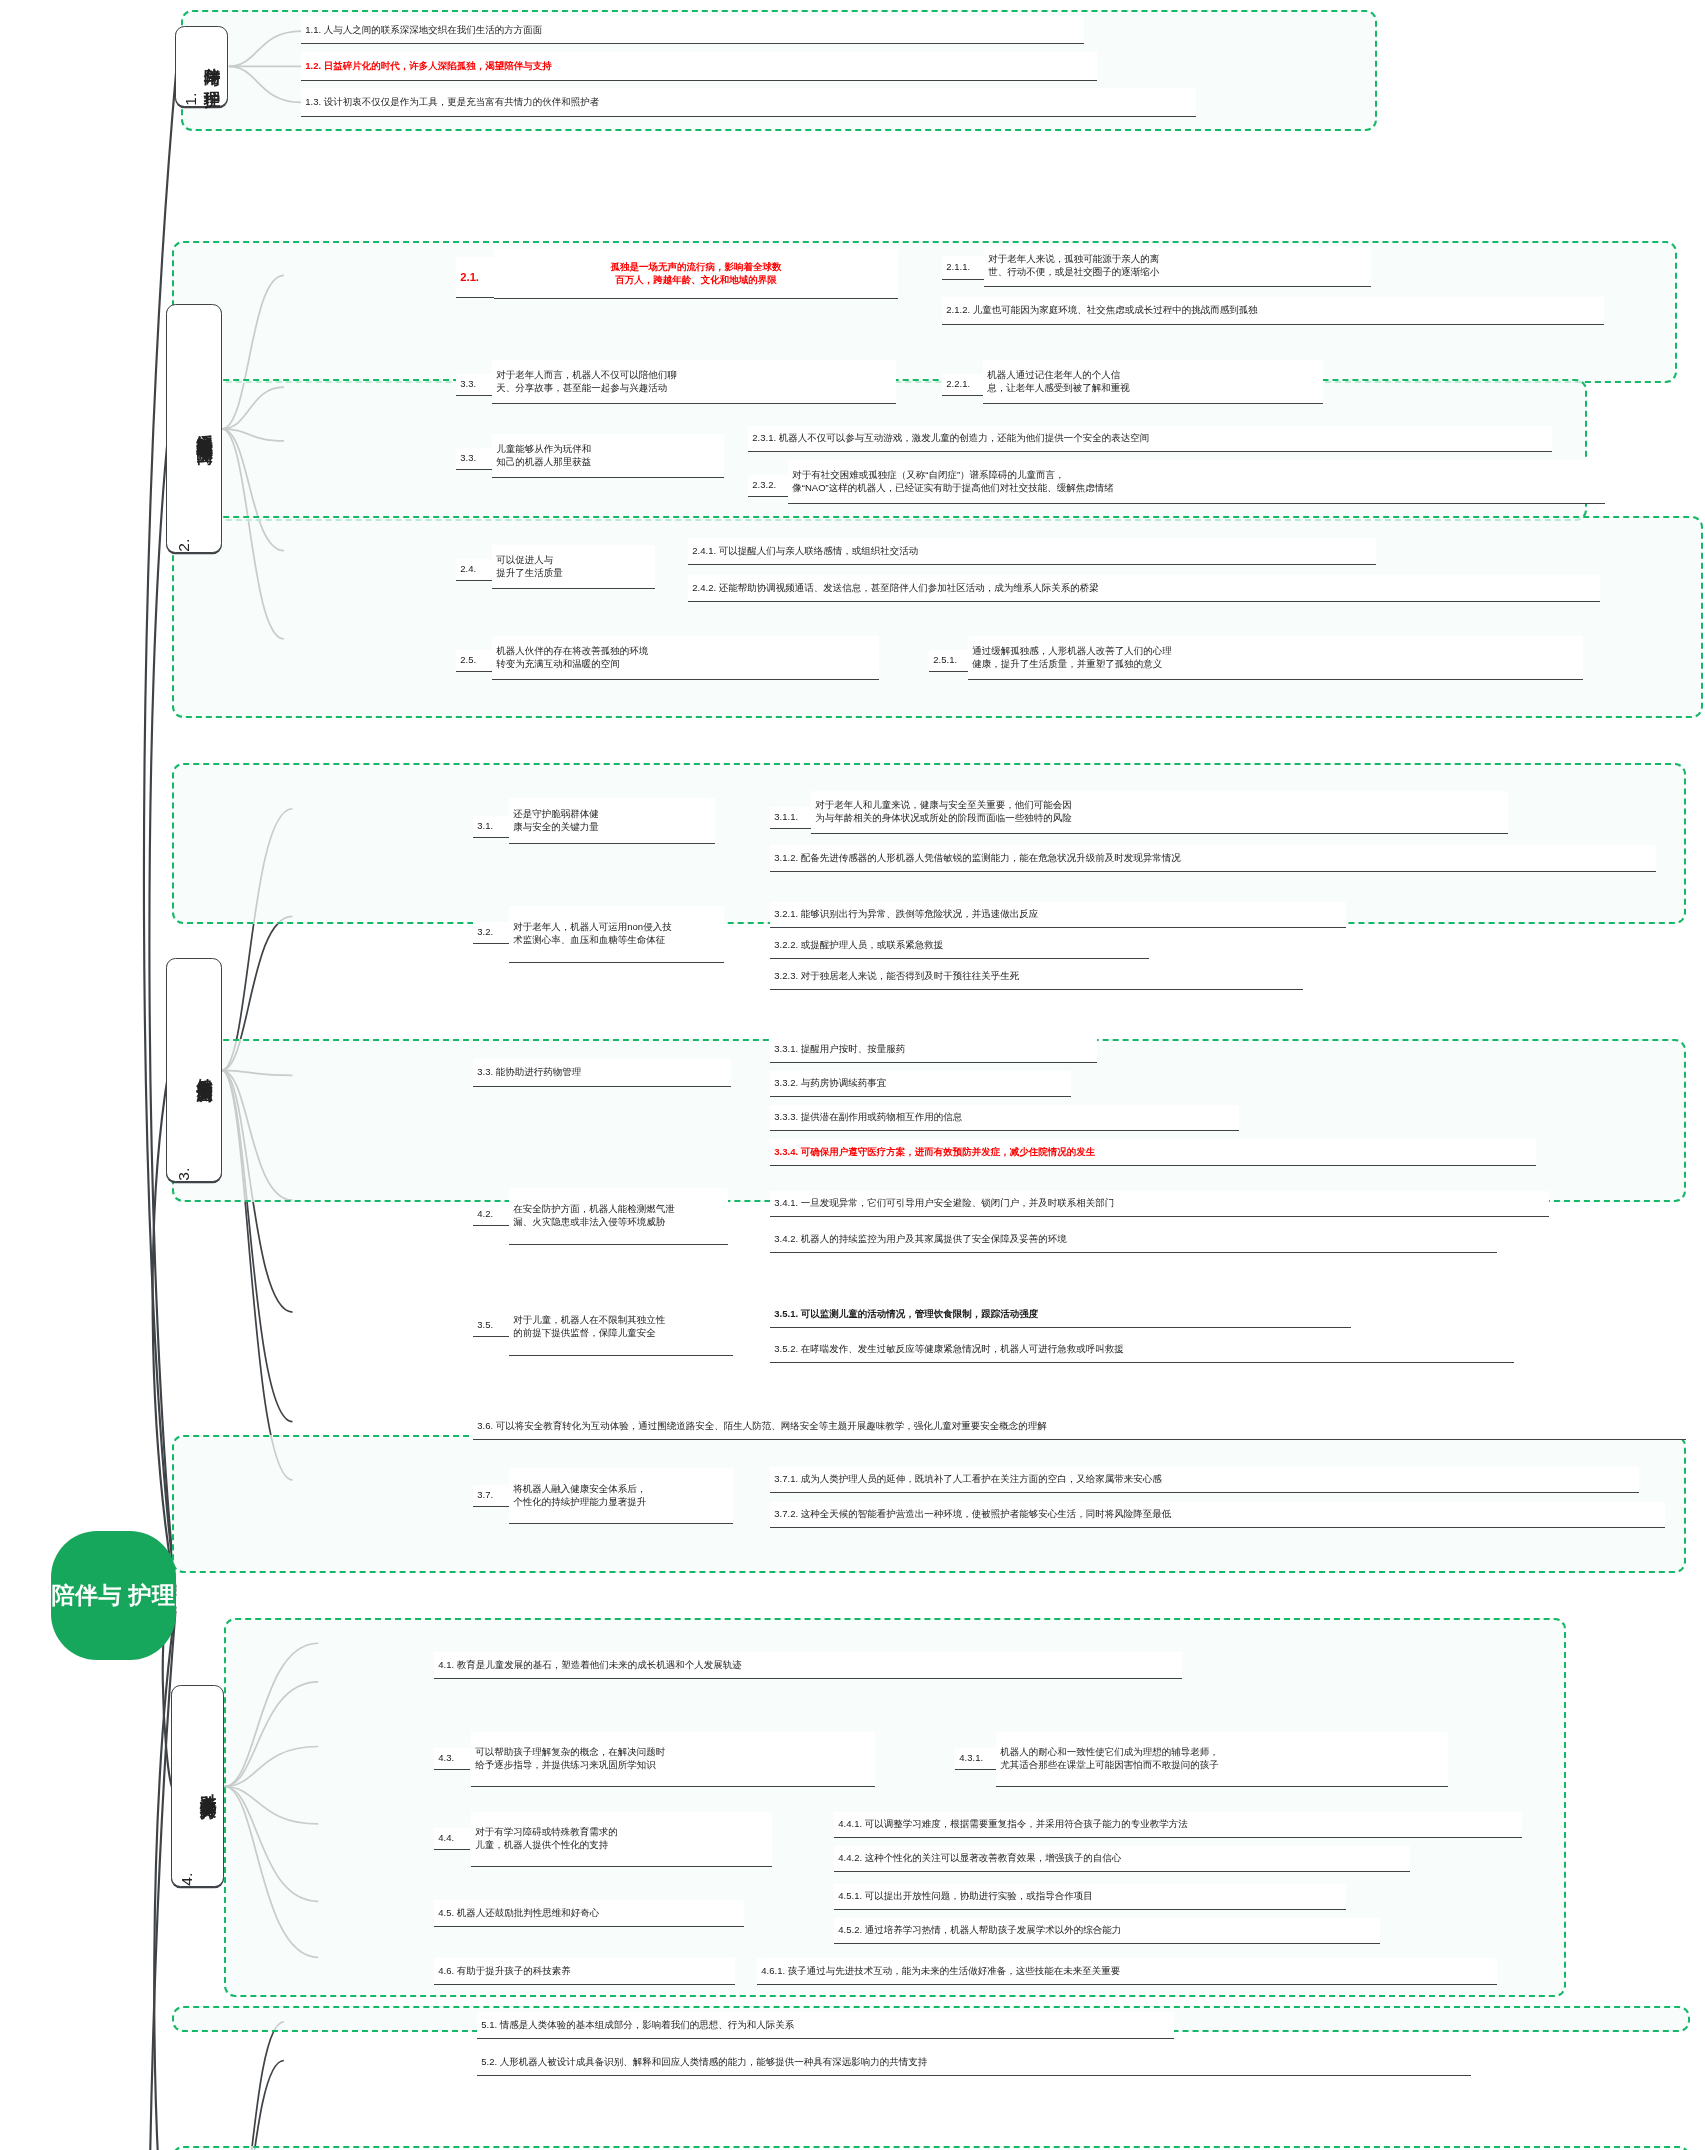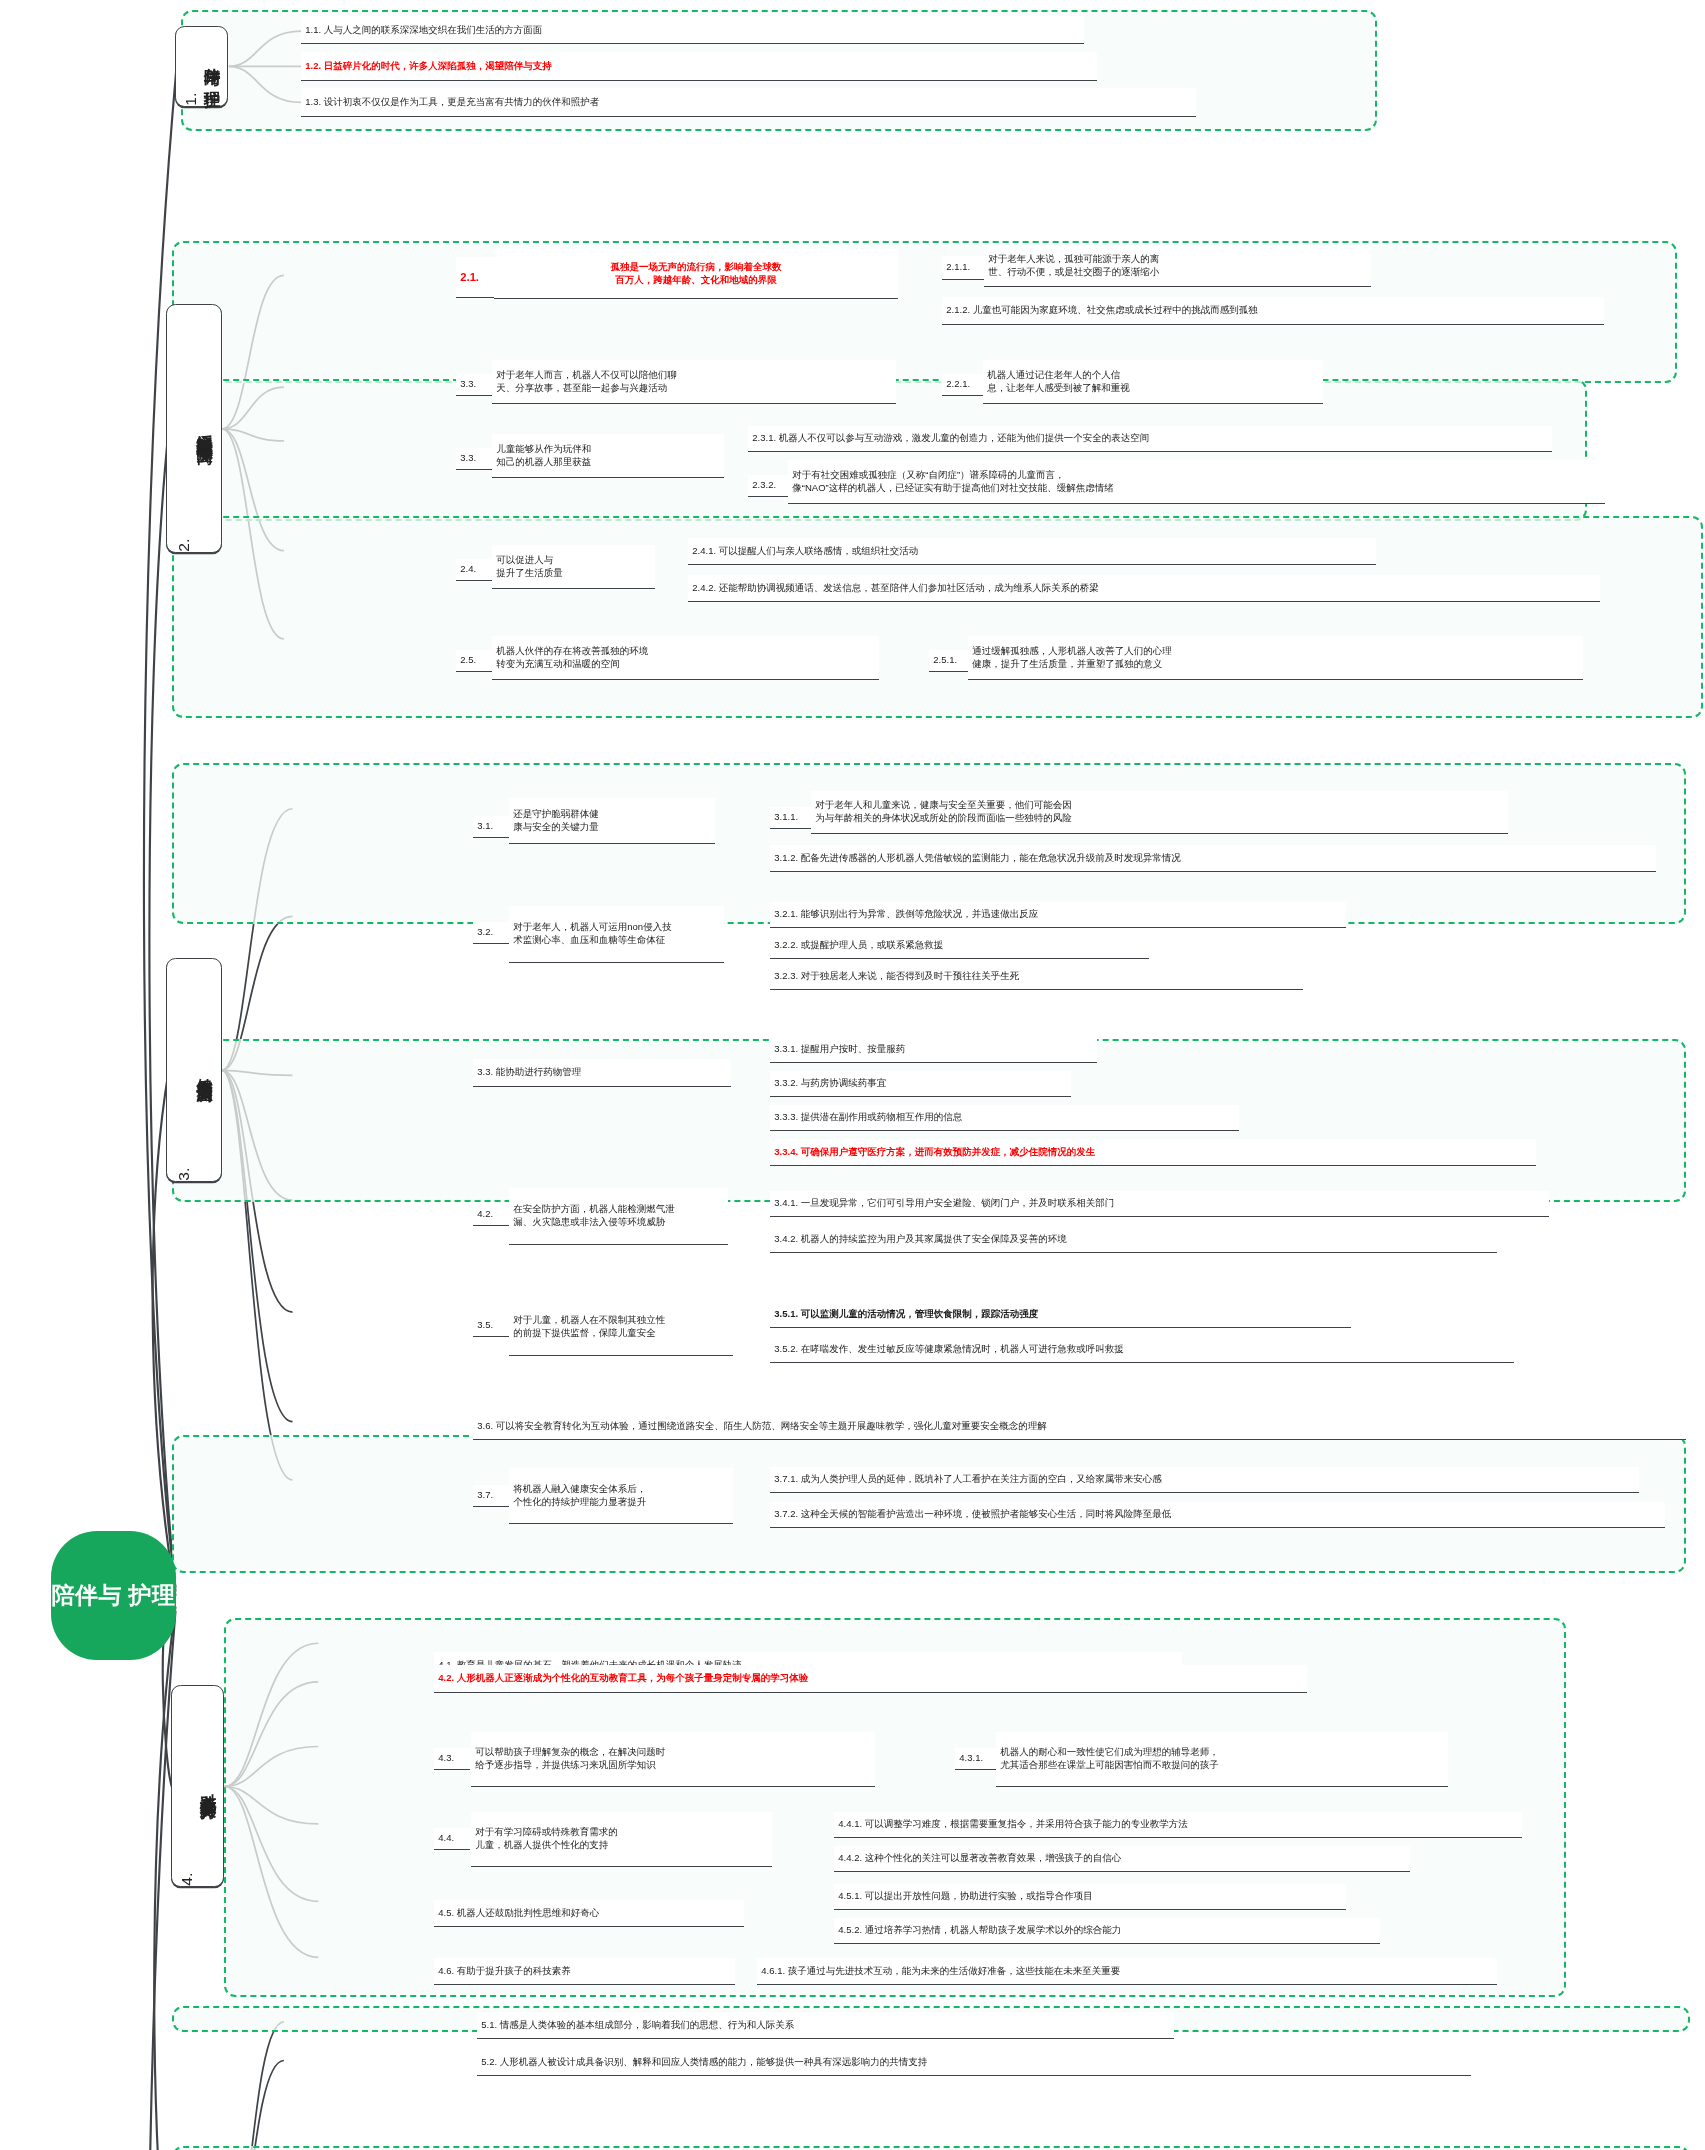--- a/index.html
+++ b/index.html
@@ -261,21 +261,20 @@
   <div class="node u" style="left:509px; top:1468px; width:224px; height:56px;">将机器人融入健康安全体系后，
 个性化的持续护理能力显著提升</div>
   <div class="node u" style="left:770px; top:1467px; width:869px; height:26px;">3.7.1. 成为人类护理人员的延伸，既填补了人工看护在关注方面的空白，又给家属带来安心感</div>
   <div class="node u" style="left:770px; top:1502px; width:895px; height:26px;">3.7.2. 这种全天候的智能看护营造出一种环境，使被照护者能够安心生活，同时将风险降至最低</div>
 
   <div class="branch b4">
     <span class="btext">对儿童教育的支持</span>
     <span class="bnum">4.</span>
   </div>
   <div class="node u" style="left:434px; top:1628px; width:748px; height:27px;margin-top:24px;">4.1. 教育是儿童发展的基石，塑造着他们未来的成长机遇和个人发展轨迹</div>
-  <div class="node u red" style="left:434px; top:1665px; width:873px; height:27.5px;">4.2. 人形机器人正逐渐成为个性化的互动教育工具，为每个孩子量身定制专属的学习体验</div>
 
   <div class="node u" style="left:434px; top:1748px; width:36px; height:22.4px;">4.3.</div>
   <div class="node u" style="left:471px; top:1732px; width:404px; height:55px;">可以帮助孩子理解复杂的概念，在解决问题时
 给予逐步指导，并提供练习来巩固所学知识</div>
   <div class="node u" style="left:955px; top:1748px; width:41px; height:22.4px;">4.3.1.</div>
   <div class="node u" style="left:996px; top:1732px; width:452px; height:55px;">机器人的耐心和一致性使它们成为理想的辅导老师，
 尤其适合那些在课堂上可能因害怕而不敢提问的孩子</div>
 
   <div class="node u" style="left:434px; top:1828px; width:36px; height:22.4px;">4.4.</div>
   <div class="node u" style="left:471px; top:1812px; width:301px; height:55px;">对于有学习障碍或特殊教育需求的

